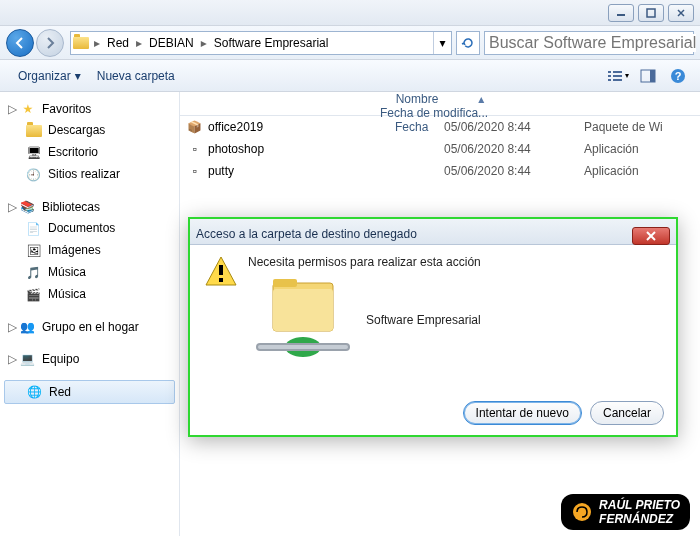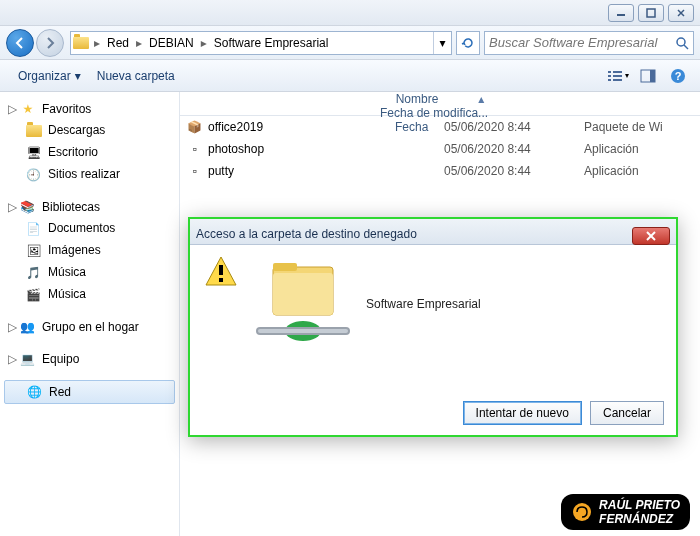--- a/index.html
+++ b/index.html
@@ -16,21 +16,21 @@
   .nav-back { background:radial-gradient(circle at 35% 30%,#5aa7e8,#1a6fc4); border:1px solid #1a5a9e;}
   .nav-fwd { background:radial-gradient(circle at 35% 30%,#e8eef5,#c4d2e2); border:1px solid #a8b8cd;}
   .nav-back svg,.nav-fwd svg{width:14px;height:14px;}
   .breadcrumb { flex:1; height:24px; background:#fff; border:1px solid #9db4d1; display:flex; align-items:center; margin:0 4px; font-size:12px;}
   .bc-icon { width:20px; display:flex; align-items:center; justify-content:center;}
   .bc-seg { padding:0 4px; cursor:pointer;}
   .bc-arrow { width:12px; display:flex; align-items:center; justify-content:center; color:#666;}
   .bc-drop { width:18px; border-left:1px solid #c0cde0; display:flex; align-items:center; justify-content:center; height:100%;}
   .refresh-btn{width:24px;height:24px;border:1px solid #9db4d1;background:#fff;display:flex;align-items:center;justify-content:center;margin-right:4px;}
   .searchbox{width:210px;height:24px;border:1px solid #9db4d1;background:#fff;display:flex;align-items:center;padding:0 4px;}
-  .searchbox input{border:none;outline:none;flex:1;font-style:italic;color:#0f172a;font-size:13px;}
+  .searchbox input{border:none;outline:none;flex:1;color:#0f172a;font-size:16px;}
 
   
   .toolbar{height:32px;background:linear-gradient(#f8fbff,#e6edf6);border-bottom:1px solid #cfd6e0;display:flex;align-items:center;padding:0 10px;}
   .tb-item{padding:4px 8px;color:#1a3e6e;font-size:12px;cursor:pointer;display:flex;align-items:center;}
   .tb-item .drop{margin-left:4px;}
   .tb-spacer{flex:1;}
   .tb-icn{width:24px;height:24px;margin-left:6px;display:flex;align-items:center;justify-content:center;border:1px solid transparent;border-radius:2px;}
 
   
   .main{display:flex;height:calc(536px - 26px - 34px - 32px);}
@@ -62,21 +62,21 @@
   .dlg-title-text{flex:1;font-size:12px;color:#1a3050;}
   .dlg-close{width:38px;height:18px;background:linear-gradient(#e77a73,#c1362b);border:1px solid #8a221a;border-radius:3px;display:flex;align-items:center;justify-content:center;}
   .dlg-body{padding:10px 14px;display:flex;}
   .dlg-warn{width:34px;height:34px;margin-right:10px;}
   .dlg-content{flex:1;}
   .dlg-msg{font-size:12px;color:#222;margin-bottom:6px;}
   .dlg-folder{display:flex;align-items:center;margin-top:4px;}
   .dlg-folder-icon{width:110px;height:90px;margin-right:8px;position:relative;display:flex;align-items:center;justify-content:center;}
   .dlg-folder-name{font-size:12px;color:#222;}
   .dlg-buttons{position:absolute;bottom:10px;right:12px;display:flex;}
-  .dlg-btn{height:24px;padding:0 12px;margin-left:8px;background:linear-gradient(#fdfdfd,#e8edf3);border:1px solid #8aa0bd;border-radius:0;font-size:12px;display:flex;align-items:center;cursor:pointer;}
+  .dlg-btn{height:24px;padding:0 12px;margin-left:8px;background:linear-gradient(#fdfdfd,#e8edf3);border:1px solid #8aa0bd;border-radius:12px;font-size:12px;display:flex;align-items:center;cursor:pointer;}
   .dlg-btn.primary{border:1px solid #3c8ad6;box-shadow:0 0 0 1px #7db4e8 inset;}
 
   
   .watermark{position:absolute;right:10px;bottom:6px;background:#000;color:#fff;padding:4px 10px;border-radius:12px;display:flex;align-items:center;font-weight:bold;font-style:italic;font-size:12px;}
   .watermark .brain{width:22px;height:22px;margin-right:6px;}
 
   
   .star{color:#f5c53b;}
   .folder-mini{width:16px;height:12px;background:linear-gradient(#fce28a,#e8b93a);border-radius:1px;position:relative;}
   .folder-mini::before{content:"";position:absolute;top:-3px;left:1px;width:6px;height:3px;background:#e8b93a;border-radius:1px 1px 0 0;}
@@ -290,20 +290,21 @@
   </div>
   <div class="dlg-body">
     <div class="dlg-warn">
       <svg viewBox="0 0 34 34">
           <polygon points="17,2 32,30 2,30" fill="#ffda4a" stroke="#a88a10" stroke-width="1"></polygon>
           <rect x="15" y="10" width="4" height="10" fill="#000"></rect>
           <rect x="15" y="23" width="4" height="4" fill="#000"></rect>
         </svg>
     </div>
     <div class="dlg-content">
+      <div class="dlg-msg">Necesita permisos para realizar esta acción</div>
       <div class="dlg-folder">
         <div class="dlg-folder-icon">
           <svg viewBox="0 0 110 90" width="110" height="90">
             <rect x="25" y="8" width="60" height="48" rx="3" fill="#f4d675" stroke="#caa030"></rect>
             <rect x="25" y="4" width="24" height="8" rx="2" fill="#e8c24a"></rect>
             <rect x="25" y="14" width="60" height="42" rx="3" fill="#f8e39a"></rect>
             <ellipse cx="55" cy="72" rx="18" ry="10" fill="#2fa84a"></ellipse>
             <rect x="8" y="68" width="94" height="8" rx="4" fill="#9aa2ac"></rect>
             <rect x="10" y="70" width="90" height="4" rx="2" fill="#c5ccd4"></rect>
           </svg>

